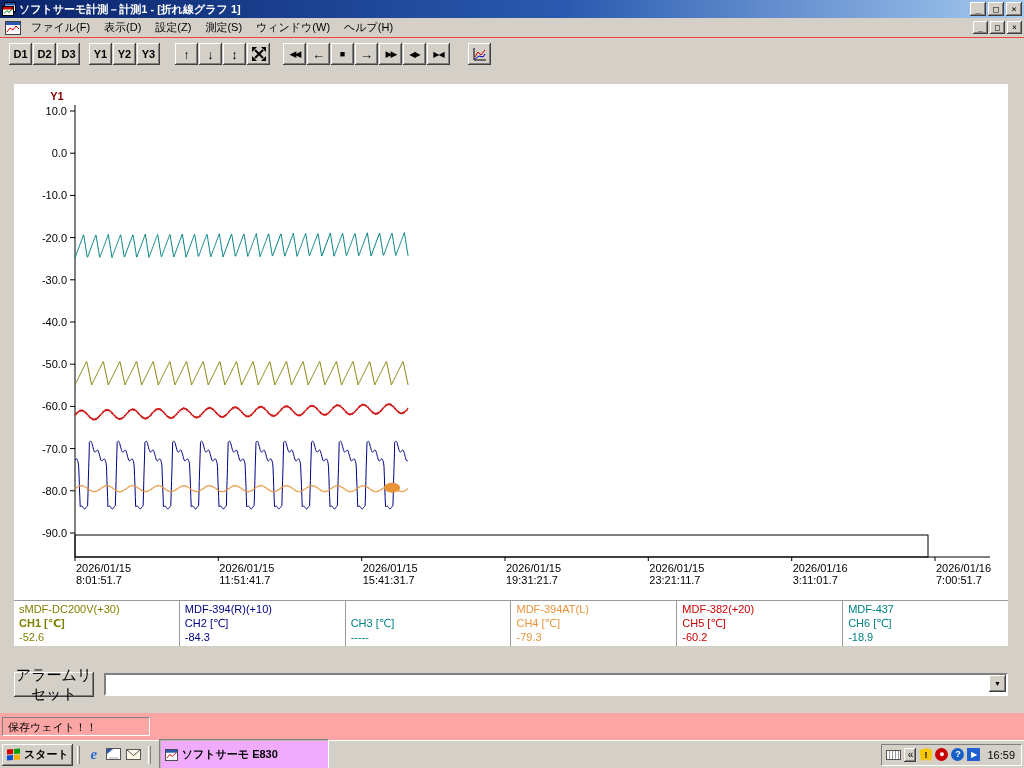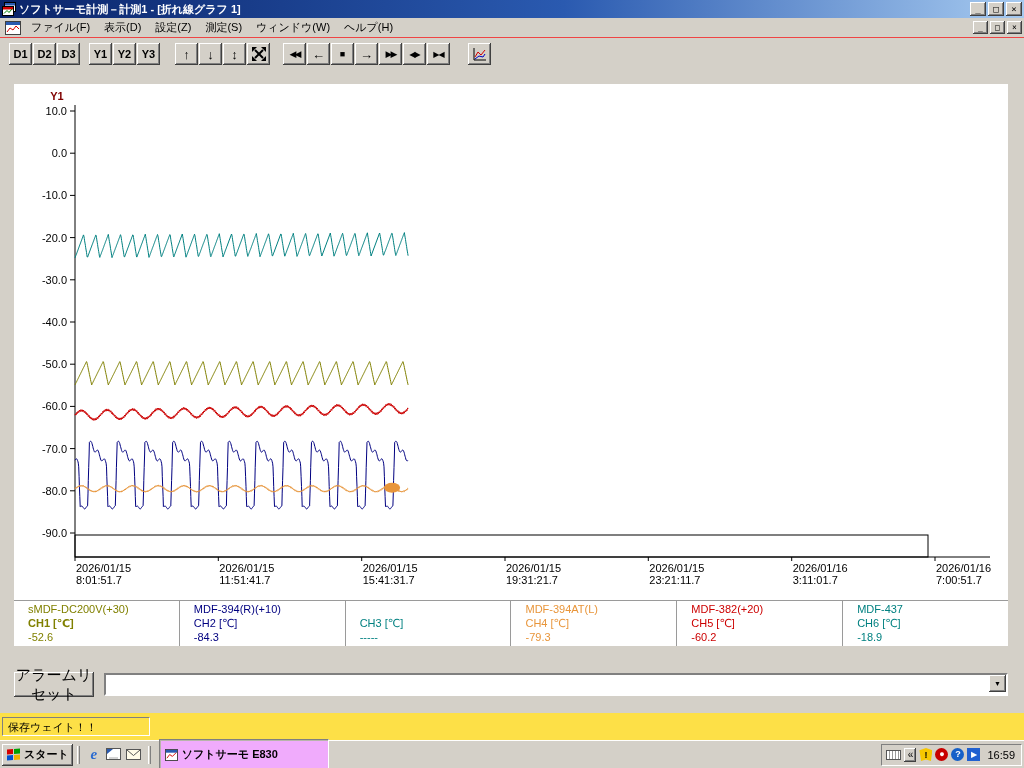--- a/index.html
+++ b/index.html
@@ -40,34 +40,34 @@
   .stopglyph{font-size:9px;}
   .pairglyph{font-size:8px;letter-spacing:-1px;font-weight:normal;}
 
   
   .client{position:absolute;left:0;top:72px;width:1024px;height:641px;background:#d4d0c8;}
   .chart-panel{position:absolute;left:14px;top:12px;width:994px;height:562px;background:#fff;}
   #chart-svg{display:block;width:994px;height:516px;}
   #chart-svg text{font-family:inherit;}
   .legend{position:absolute;left:0;top:516px;width:994px;height:46px;display:flex;
     border-top:1px solid #9a9a9a;background:#fff;}
-  .lcell{flex:1 1 0;padding:1px 14px;border-left:1px solid #9a9a9a;line-height:14px;
+  .lcell{flex:1 1 0;padding:1px 5px;border-left:1px solid #9a9a9a;line-height:14px;
     font-size:11px;white-space:nowrap;overflow:hidden;}
   .lcell:first-child{border-left:none;}
   .lname{min-height:14px;}
 
   .alarm-btn{position:absolute;left:14px;top:600px;width:80px;height:25px;font-size:15px;
     font-family:inherit;display:flex;align-items:center;justify-content:center;}
   .combo{position:absolute;left:104px;top:601px;width:904px;height:23px;display:flex;}
   .combo input{flex:1;border:none;outline:none;background:#fff;font:inherit;padding:1px 3px;}
   .combo-btn{width:17px;height:17px;display:flex;align-items:center;justify-content:center;
     font-size:7px;flex:none;}
 
   
-  .statusbar{position:absolute;left:0;top:713px;width:1024px;height:27px;background:#fde047;
+  .statusbar{position:absolute;left:0;top:713px;width:1024px;height:27px;background:#fca5a5;
     padding:4px 2px 0 2px;}
   .status-cell{width:148px;height:19px;padding:2px 5px;font-size:11px;white-space:nowrap;}
 
   
   .taskbar{position:absolute;left:0;top:740px;width:1024px;height:28px;background:#d4d0c8;
     border-top:1px solid #fff;display:flex;align-items:center;padding:0 2px;}
   .start-btn{height:22px;padding:0 4px;display:flex;align-items:center;gap:3px;
     font-weight:bold;font-size:11px;flex:none;}
   .handle{width:3px;height:18px;margin:0 4px;border-left:1px solid #fff;border-right:1px solid #808080;flex:none;}
   .ql-icon{width:20px;height:20px;display:flex;align-items:center;justify-content:center;flex:none;}

